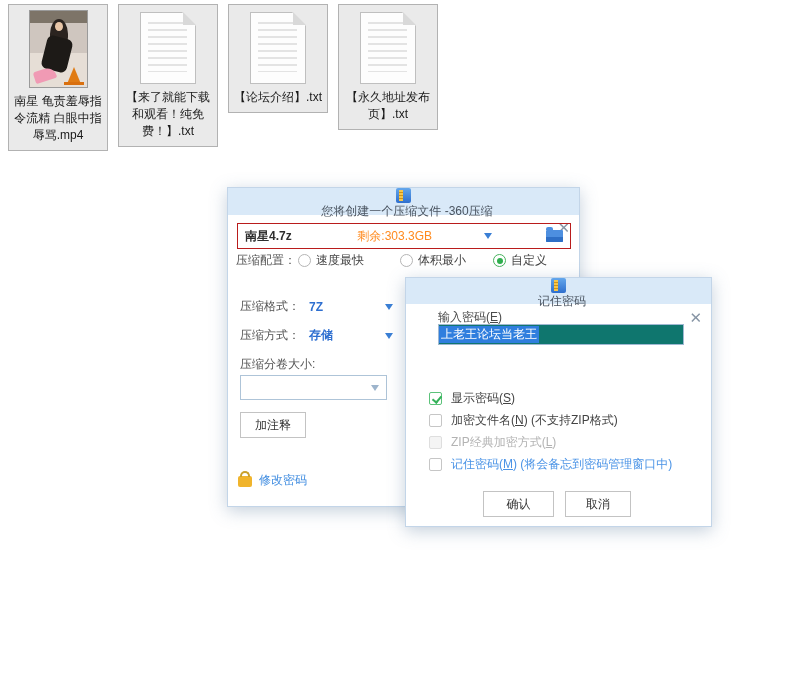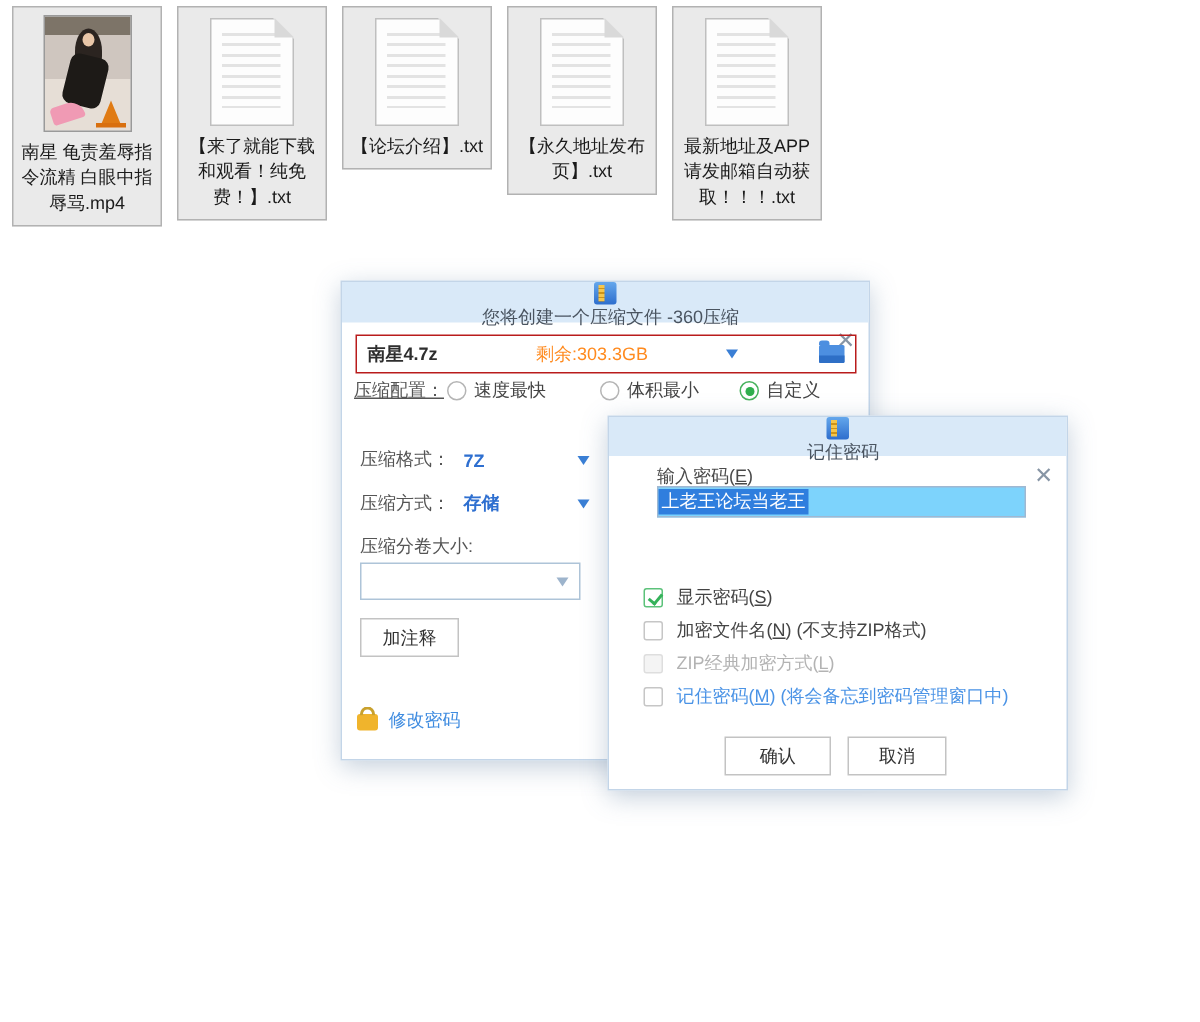--- a/index.html
+++ b/index.html
@@ -46,21 +46,21 @@
   #mainDlg{left:227px;top:187px;width:353px;height:320px;z-index:1;}
   .fname-box{position:absolute;left:9px;top:35px;width:334px;height:26px;border:1px solid #b91c1c;
     display:flex;align-items:center;padding:0 7px;box-sizing:border-box;gap:44px;}
   .fname-text{flex:1;font-weight:bold;color:#2e2e2e;}
   .remaining{color:#ff8a1e;margin-right:8px;}
   .fname-box .caret{margin-right:10px;}
   .folder{position:relative;width:17px;height:12px;background:#4d8fe0;border-radius:1px;}
   .folder::before{content:"";position:absolute;top:-3px;left:0;width:7px;height:3px;background:#4d8fe0;border-radius:2px 2px 0 0;}
   .folder::after{content:"";position:absolute;left:0;bottom:0;width:100%;height:5px;background:#2e6fc6;border-radius:0 0 1px 1px;}
   .cfg-row{position:absolute;left:0;top:64px;width:100%;height:18px;}
-  .cfg-label{position:absolute;left:8px;color:#555;text-decoration:underline;}
+  .cfg-label{position:absolute;left:8px;color:#555;}
   .opt{position:absolute;display:flex;align-items:center;color:#444;}
   .opt1{left:70px;}.opt2{left:172px;}.opt3{left:265px;}
   .radio{width:13px;height:13px;border:1px solid #b5b5b5;border-radius:50%;background:#fff;margin-right:5px;position:relative;box-sizing:border-box;flex:0 0 auto;}
   .radio.on{border-color:#47b25d;}
   .radio.on::after{content:"";position:absolute;left:2.5px;top:2.5px;width:6px;height:6px;border-radius:50%;background:#2fae4d;}
   .frow{position:absolute;left:12px;display:flex;align-items:center;color:#555;}
   .frow .val{color:#2e6fd0;font-weight:bold;margin-left:9px;}
   .frow .caret{margin-left:0;}
   #fmtRow{top:110px;}
   #methodRow{top:139px;}
@@ -73,21 +73,21 @@
   #commentBtn{position:absolute;left:12px;top:224px;width:66px;height:26px;}
   .changepw{position:absolute;left:10px;top:281px;display:flex;align-items:center;}
   .lock{position:relative;width:14px;height:11px;background:#f0b42c;border-radius:2px;margin:5px 7px 0 0;}
   .lock::before{content:"";position:absolute;top:-5px;left:2px;width:6px;height:6px;border:2px solid #c9a12d;border-bottom:none;border-radius:5px 5px 0 0;box-sizing:border-box;width:10px;}
   .changepw-text{color:#3f8ce0;margin-top:3px;}
   
   #pwDlg{left:405px;top:277px;width:307px;height:250px;z-index:2;}
   #pwDlg .titlebar{height:26px;}
   .pw-label{position:absolute;left:32px;top:31px;color:#4a4a4a;}
   .mn{text-decoration:underline;}
-  .pw-input{position:absolute;left:32px;top:46px;width:246px;height:21px;border:1px solid #9fb8d2;display:flex;align-items:center;box-sizing:border-box;background:#7dd3fc;}
+  .pw-input{position:absolute;left:32px;top:46px;width:246px;height:21px;border:1px solid #9fb8d2;display:flex;align-items:center;box-sizing:border-box;background:#0f766e;}
   .pw-sel{background:#2f7ede;color:#fff;padding:1px 2px;line-height:15px;}
   .cbrow{position:absolute;left:23px;display:flex;align-items:center;}
   .cb{width:13px;height:13px;border:1px solid #c6c6c6;background:#fff;box-sizing:border-box;position:relative;margin-right:9px;flex:0 0 auto;border-radius:2px;}
   .cb.checked{border-color:#5cc27a;}
   .cb.checked::after{content:"";position:absolute;left:4px;top:1px;width:4px;height:7px;border:solid #35b25a;border-width:0 2px 2px 0;transform:rotate(40deg);}
   .cb.disabled{background:#f4f4f4;border-color:#dedede;}
   .cb-label{color:#444;}
   .cbrow.disabled .cb-label{color:#b3b3b3;}
   .cbrow.link .cb-label{color:#4a93e6;}
   #cb0{top:112px;}#cb1{top:134px;}#cb2{top:156px;}#cb3{top:178px;}
@@ -141,32 +141,20 @@
     <div class="doc">
       <div class="doc-lines"></div>
       <div class="doc-cut"></div>
       <div class="doc-fold"></div>
     </div>
     <div class="fname">
       <div>【永久地址发布</div>
       <div>页】.txt</div>
     </div>
   </div>
-  <div class="tile">
-    <div class="doc">
-      <div class="doc-lines"></div>
-      <div class="doc-cut"></div>
-      <div class="doc-fold"></div>
-    </div>
-    <div class="fname">
-      <div>最新地址及APP</div>
-      <div>请发邮箱自动获</div>
-      <div>取！！！.txt</div>
-    </div>
-  </div>
 </div>
 
 <div class="dlg" id="mainDlg">
   <div class="titlebar">
     <span class="zipicon"></span>
     <span class="dlg-title">您将创建一个压缩文件 -360压缩</span>
     <span class="closex">✕</span>
   </div>
   <div class="fname-box">
     <span class="fname-text">南星4.7z</span>

